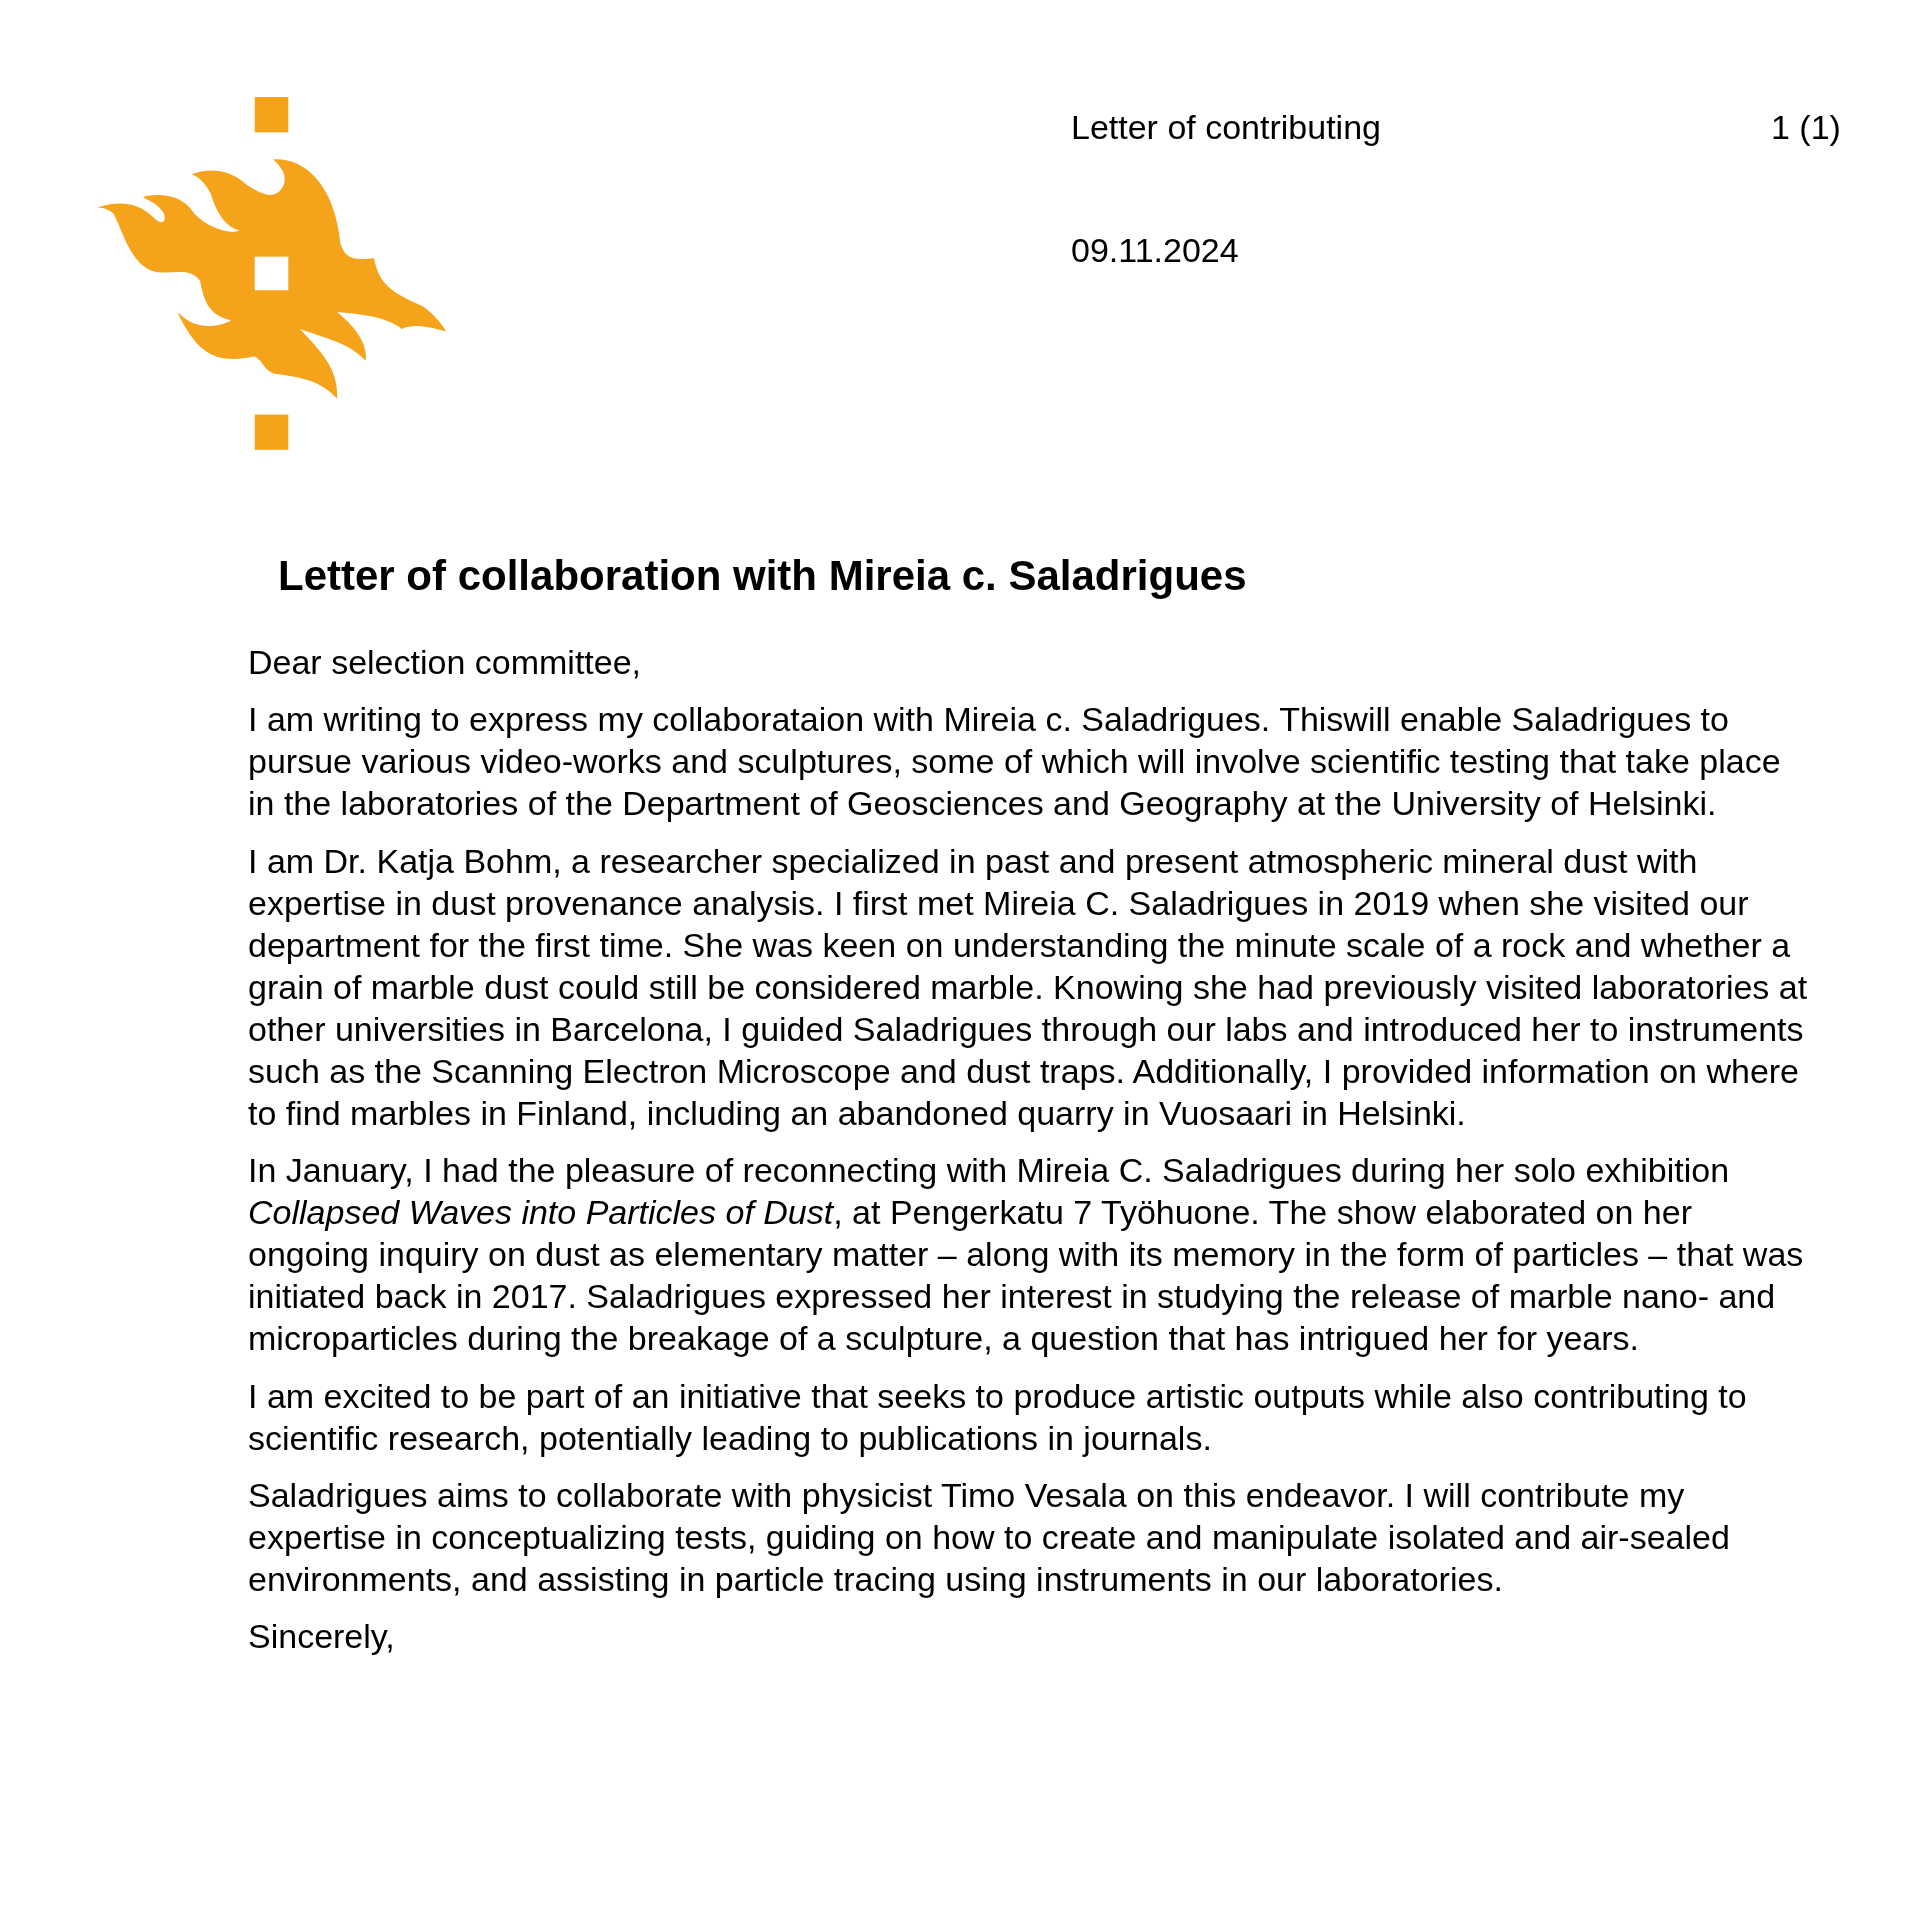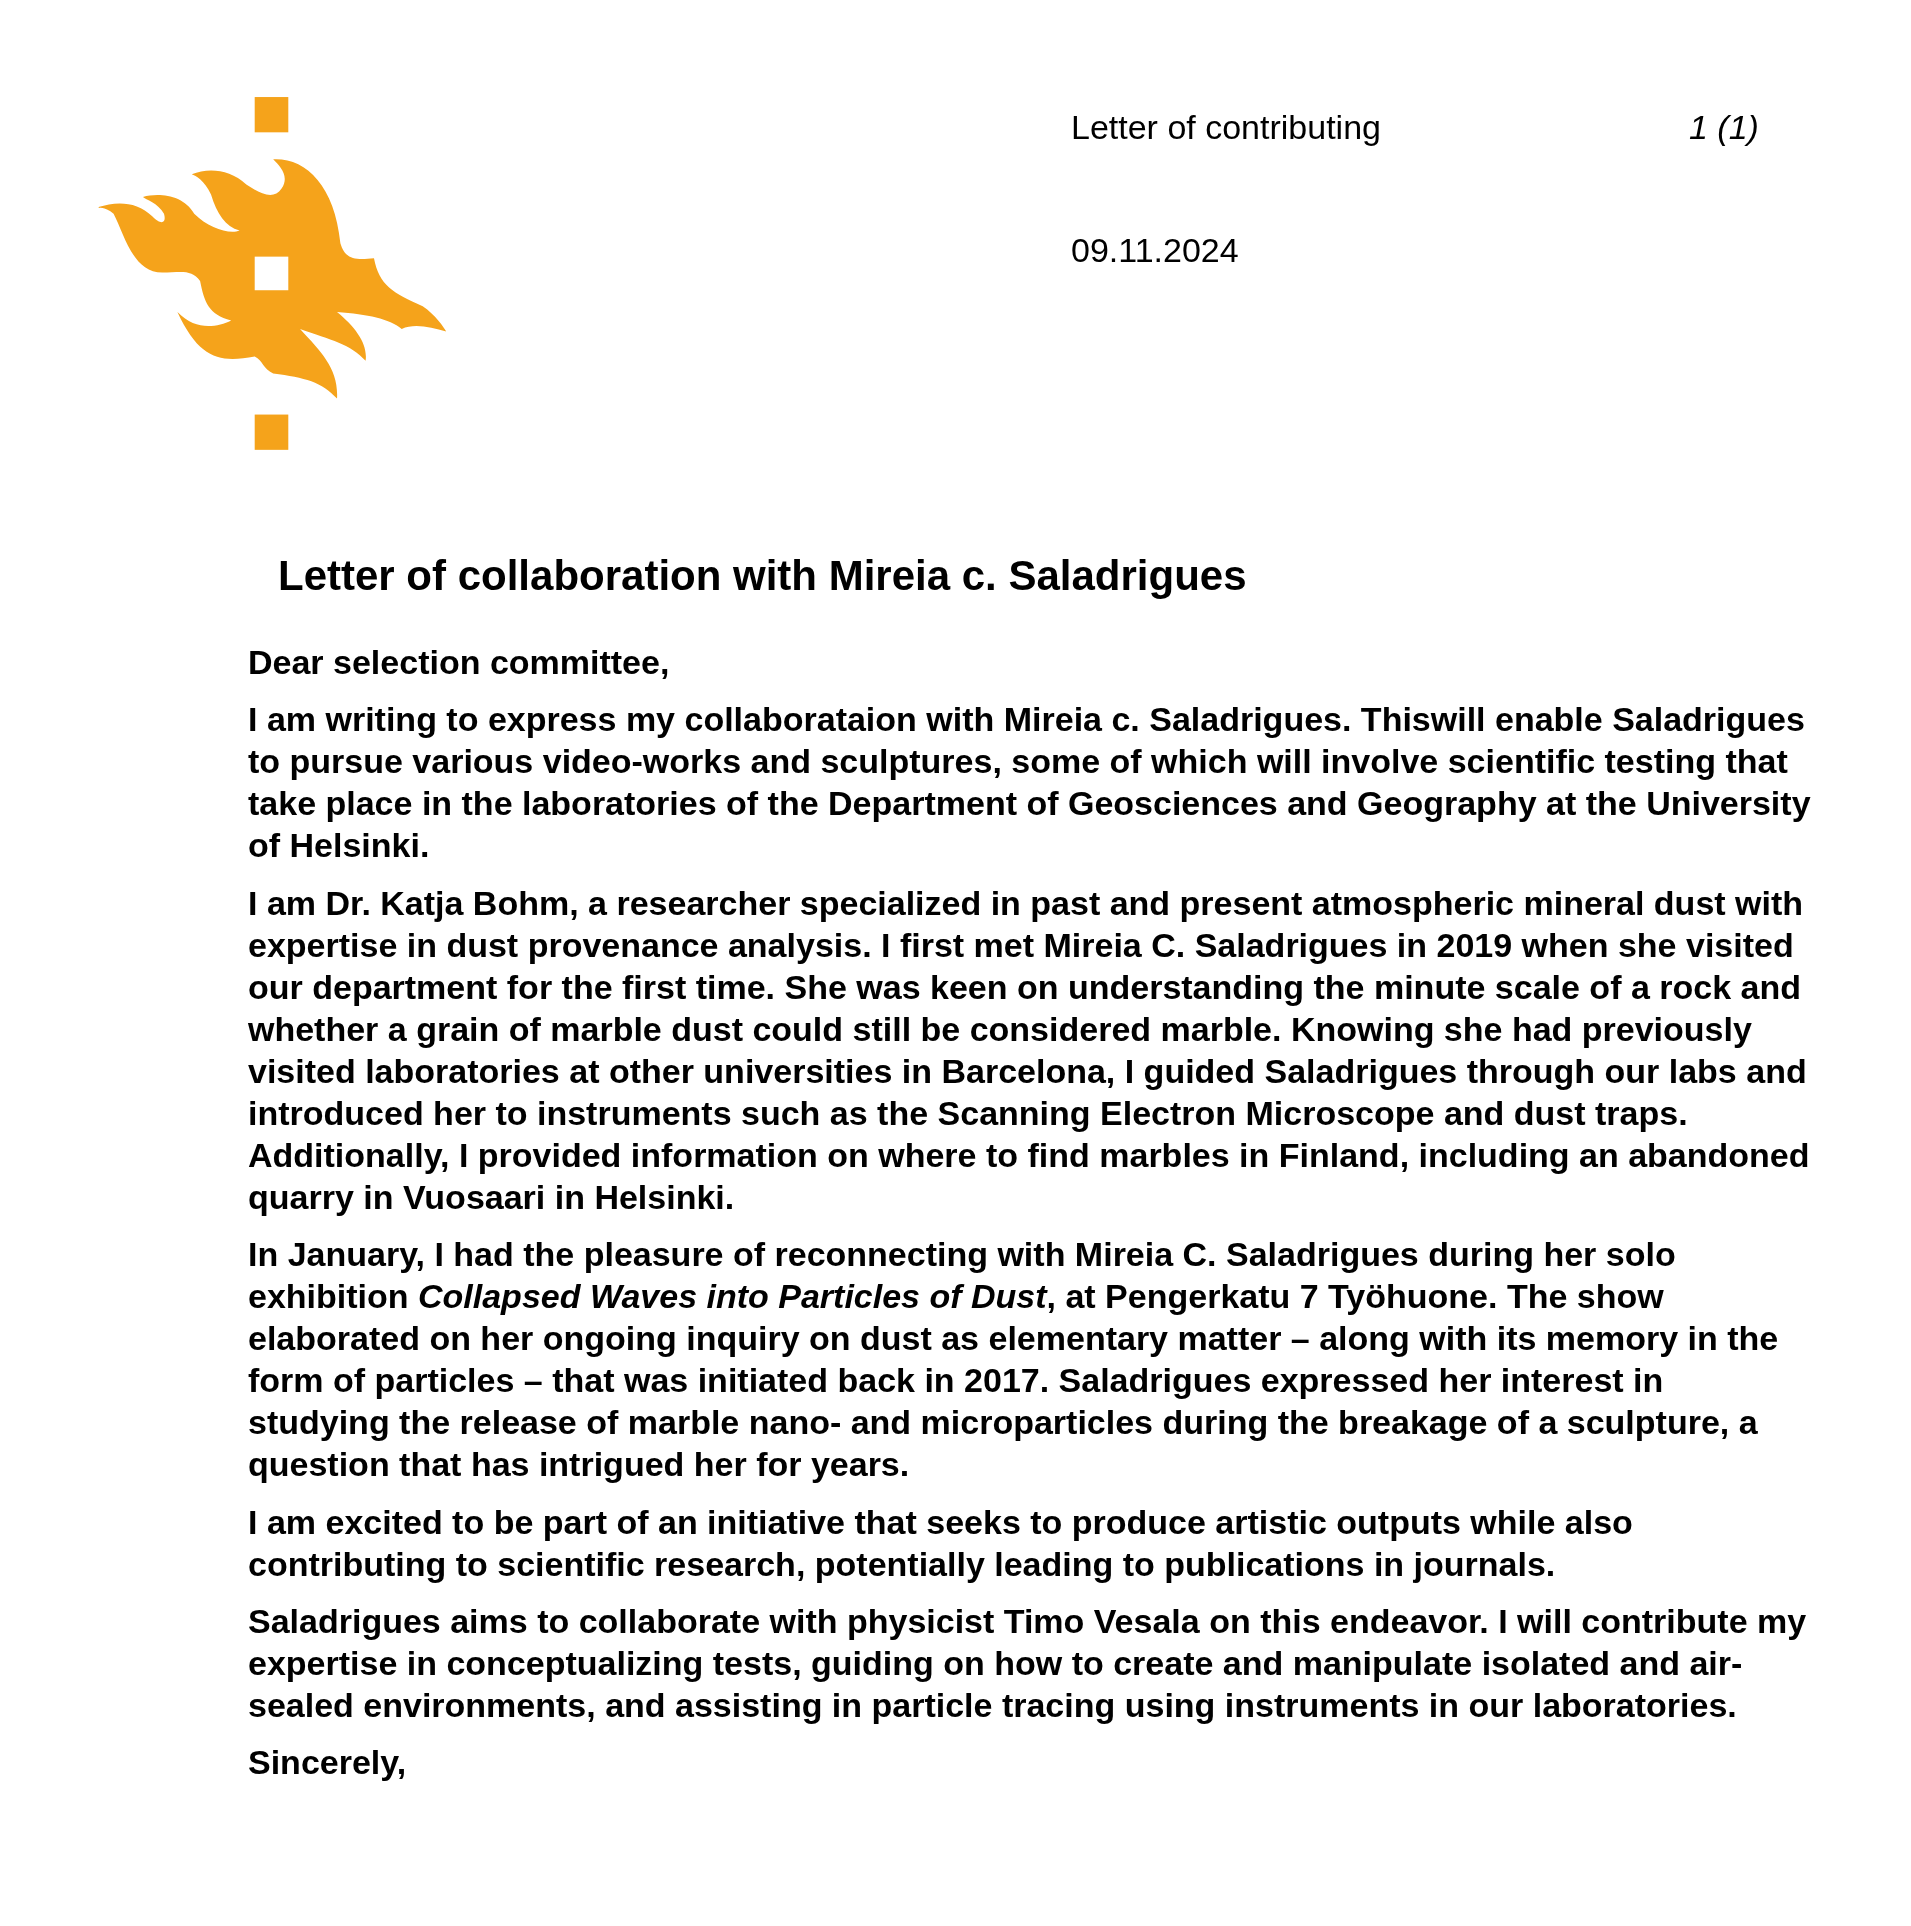--- a/index.html
+++ b/index.html
@@ -2,25 +2,25 @@
 <html style="font-size:6.2px"><head>
 <meta charset="utf-8">
 <style>
   html, body { margin: 0; padding: 0; background: #ffffff; }
   body { width: 1911px; height: 2703px; position: relative; overflow: hidden;
          font-family: "Liberation Sans", sans-serif; color: #000; }
   .abs { position: absolute; }
   #logo { left: 52px; top: 50px; width: 439px; height: 420px; }
   .hdr { font-size: 34px; line-height: 1; }
   #doc-type { left: 1071px; top: 110px; }
-  #page-num { left: 1689px; top: 110px; font-style: italic; }
+  #page-num { left: 1771px; top: 110px; }
   #doc-date { left: 1071px; top: 233px; }
   #title { left: 248px; top: 555px; font-size: 42px; font-weight: bold; line-height: 1; margin-left: 30px; }
   #body { left: 248px; top: 641px; width: 1564px; font-size: 34px; line-height: 42px; }
-  #body p { margin: 0 0 15.4px 0; font-weight: bold; }
+  #body p { margin: 0 0 15.4px 0; }
   #salutation { margin-bottom: 15.4px !important; }
 </style>
 </head>
 <body>
 
 <svg id="logo" class="abs" viewBox="0 0 520 500">
   <g fill="#f5a31b">
     <rect x="240" y="56" width="40" height="42"></rect>
     <rect x="240" y="434" width="40" height="42"></rect>
     <path d="M262 130 C300 128 335 160 342 230 C348 250 360 250 382 248 C388 280 405 290 440 305 C455 315 465 330 468 335 C450 330 430 325 415 332 C400 320 375 315 338 312 C360 330 375 350 372 370 C355 350 330 345 294 332 C320 360 340 380 338 415 C320 395 300 390 262 385 C250 380 250 370 240 365 C200 372 175 370 148 312 C170 335 195 330 212 322 C185 315 180 300 175 275 C165 260 150 265 130 265 C95 265 85 220 72 195 C60 185 55 190 54 187 C75 180 100 180 118 198 C130 210 135 205 132 195 C125 182 110 178 107 175 C125 170 155 172 168 195 C185 212 210 220 222 215 C205 210 195 195 188 172 C180 155 170 150 165 148 C185 140 210 142 230 160 C245 170 262 180 272 165 C282 150 270 138 262 130 Z"></path>

